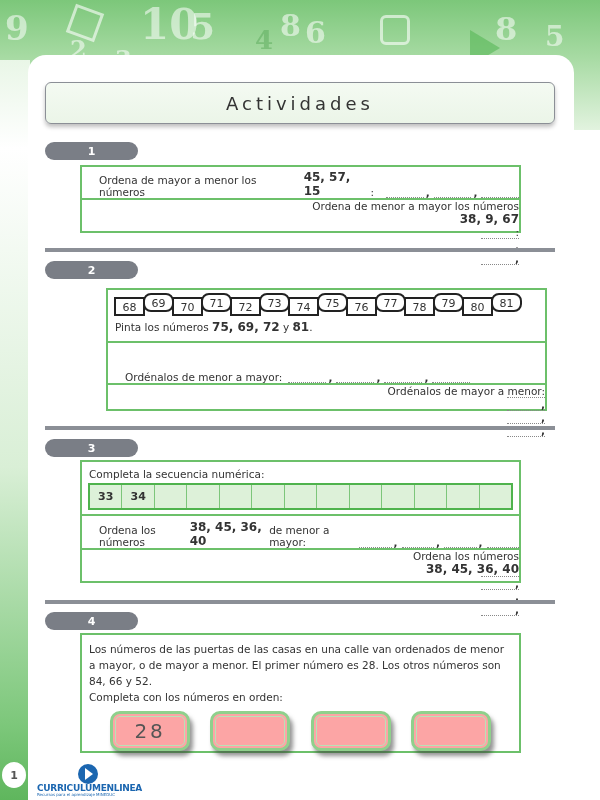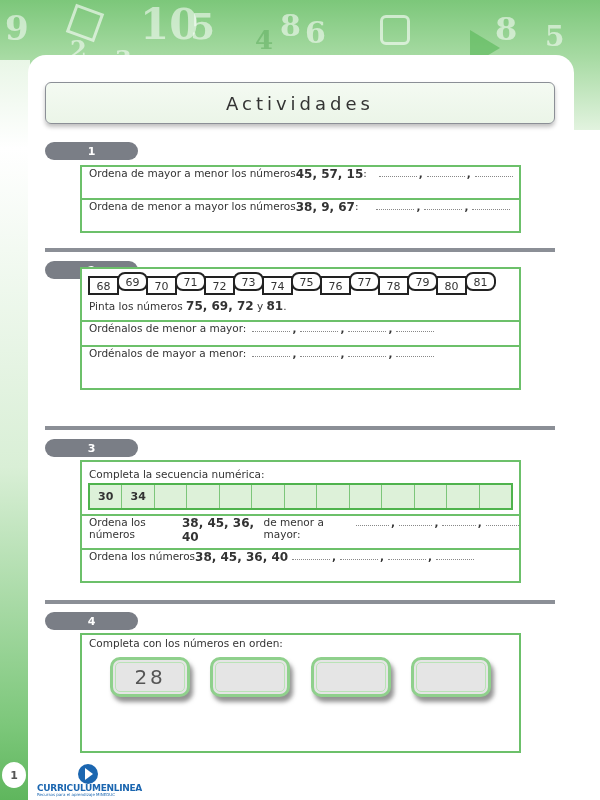--- a/index.html
+++ b/index.html
@@ -32,38 +32,38 @@
 
   .pill {
     position: absolute; left: 45px; width: 93px; height: 18px;
     background: #7a7e86; border-radius: 9px;
     color: #fff; font-size: 11px; font-weight: bold;
     display: flex; align-items: center; justify-content: center;
   }
   .rule { position: absolute; left: 45px; width: 510px; height: 4px; background: #8b8f96; }
 
   .box { position: absolute; left: 80px; width: 441px; border: 2px solid #6cc06a; background: #fff; }
-  .row { border-bottom: 2px solid #6cc06a; display: flex; align-items: flex-start; padding-left: 7px; font-size: 10.5px; color: #333; }
-  .row:last-child { border-bottom: none; }
+  .row { border-bottom: 2px solid #6cc06a; display: flex; align-items: flex-end; padding-left: 17px; font-size: 10.5px; color: #333; }
+  .row:last-child { border-bottom: none; flex-direction: column; }
   .b { font-weight: bold; font-size: 12px; }
   .blank { display: inline-block; border-bottom: 1px dotted #888; width: 38px; height: 10px; margin-left: 4px; }
   .comma { margin-left: 2px; font-weight: bold; }
 
   .nums { display: flex; padding: 3px 0 0 6px; }
   .num { border: 2px solid #222; width: 31px; height: 19px; font-size: 11px; text-align: center; line-height: 17px; margin-right: -2px; background: #fff; }
   .num.up { margin-top: 0; border-radius: 8px; }
   .num.down { margin-top: 4px; }
 
   .grid { display: flex; margin: 3px 6px 4px 6px; border: 2px solid #4fb34d; }
   .cell { flex: 1; height: 23px; background: #ddf1d9; border-right: 1px solid #7cc67a; font-size: 11px; font-weight: bold; text-align: center; line-height: 23px; color: #333; }
   .cell:last-child { border-right: none; }
 
   .doors { display: flex; justify-content: space-around; padding: 8px 18px 0 18px; }
   .door {
-    width: 80px; height: 40px; background: #e5e5e5;
+    width: 80px; height: 40px; background: #fca5a5;
     border: 3px solid #8fd08c; border-radius: 10px;
     outline: 1px solid #b9e3b6; outline-offset: -6px;
     box-shadow: 3px 5px 4px rgba(60,60,60,0.55);
     display: flex; align-items: center; justify-content: center;
     font-size: 20px; letter-spacing: 3px; color: #555;
   }
 
   .footer-num {
     position: absolute; left: 2px; top: 762px; width: 24px; height: 26px; border-radius: 50%;
     background: #fff; font-size: 11px; font-weight: bold; color: #555;
@@ -123,21 +123,21 @@
     <span class="blank"></span>
       <span class="comma">,</span>
     <span class="blank"></span>
       <span class="comma">,</span>
     <span class="blank"></span>
   </div>
 </div>
 <div class="rule" style="top:248px;"></div>
 
 <div class="pill" style="top:261px;">2</div>
-<div class="box" style="top:267px;height:123px;">
+<div class="box" style="top:288px;height:123px;margin-left:26px;">
   <div style="height:53px;border-bottom:2px solid #6cc06a;">
     <div class="nums">
       <div class="num down">68</div>
       <div class="num up">69</div>
       <div class="num down">70</div>
       <div class="num up">71</div>
       <div class="num down">72</div>
       <div class="num up">73</div>
       <div class="num down">74</div>
       <div class="num up">75</div>
@@ -145,21 +145,21 @@
       <div class="num up">77</div>
       <div class="num down">78</div>
       <div class="num up">79</div>
       <div class="num down">80</div>
       <div class="num up">81</div>
     </div>
     <div style="padding:4px 0 0 7px;font-size:10.5px;">
       <span>Pinta los números </span><span class="b">75, 69, 72</span><span> y </span><span class="b">81</span><span>.</span>
     </div>
   </div>
-  <div class="row" style="height:25px;">
+  <div class="row" style="height:42px;">
     <span>Ordénalos de menor a mayor:</span>
     <span style="margin-left:2px"></span>
     <span class="blank"></span>
       <span class="comma">,</span>
     <span class="blank"></span>
       <span class="comma">,</span>
     <span class="blank"></span>
       <span class="comma">,</span>
     <span class="blank"></span>
   </div>
@@ -175,21 +175,21 @@
     <span class="blank"></span>
   </div>
 </div>
 <div class="rule" style="top:426px;"></div>
 
 <div class="pill" style="top:439px;">3</div>
 <div class="box" style="top:460px;height:123px;">
   <div style="border-bottom:2px solid #6cc06a;">
     <div style="padding:6px 12px 0 7px;font-size:10.5px;">Completa la secuencia numérica:</div>
     <div class="grid">
-      <div class="cell">30</div>
+      <div class="cell">33</div>
       <div class="cell">34</div>
       <div class="cell"></div>
       <div class="cell"></div>
       <div class="cell"></div>
       <div class="cell"></div>
       <div class="cell"></div>
       <div class="cell"></div>
       <div class="cell"></div>
       <div class="cell"></div>
       <div class="cell"></div>
@@ -218,20 +218,21 @@
       <span class="comma">,</span>
     <span class="blank"></span>
       <span class="comma">,</span>
     <span class="blank"></span>
   </div>
 </div>
 <div class="rule" style="top:600px;"></div>
 
 <div class="pill" style="top:612px;">4</div>
 <div class="box" style="top:633px;height:120px;border-bottom:2px solid #6cc06a;">
+  <div style="padding:6px 6px 0 7px;font-size:10.5px;line-height:16px;">Los números de las puertas de las casas en una calle van ordenados de menor a mayor, o de mayor a menor. El primer número es 28. Los otros números son 84, 66 y 52.</div>
   <div style="padding:2px 0 0 7px;font-size:10.5px;">Completa con los números en orden:</div>
   <div class="doors">
     <div class="door">28</div>
     <div class="door"></div>
     <div class="door"></div>
     <div class="door"></div>
   </div>
 </div>
 
 <div class="footer-num">1</div>

